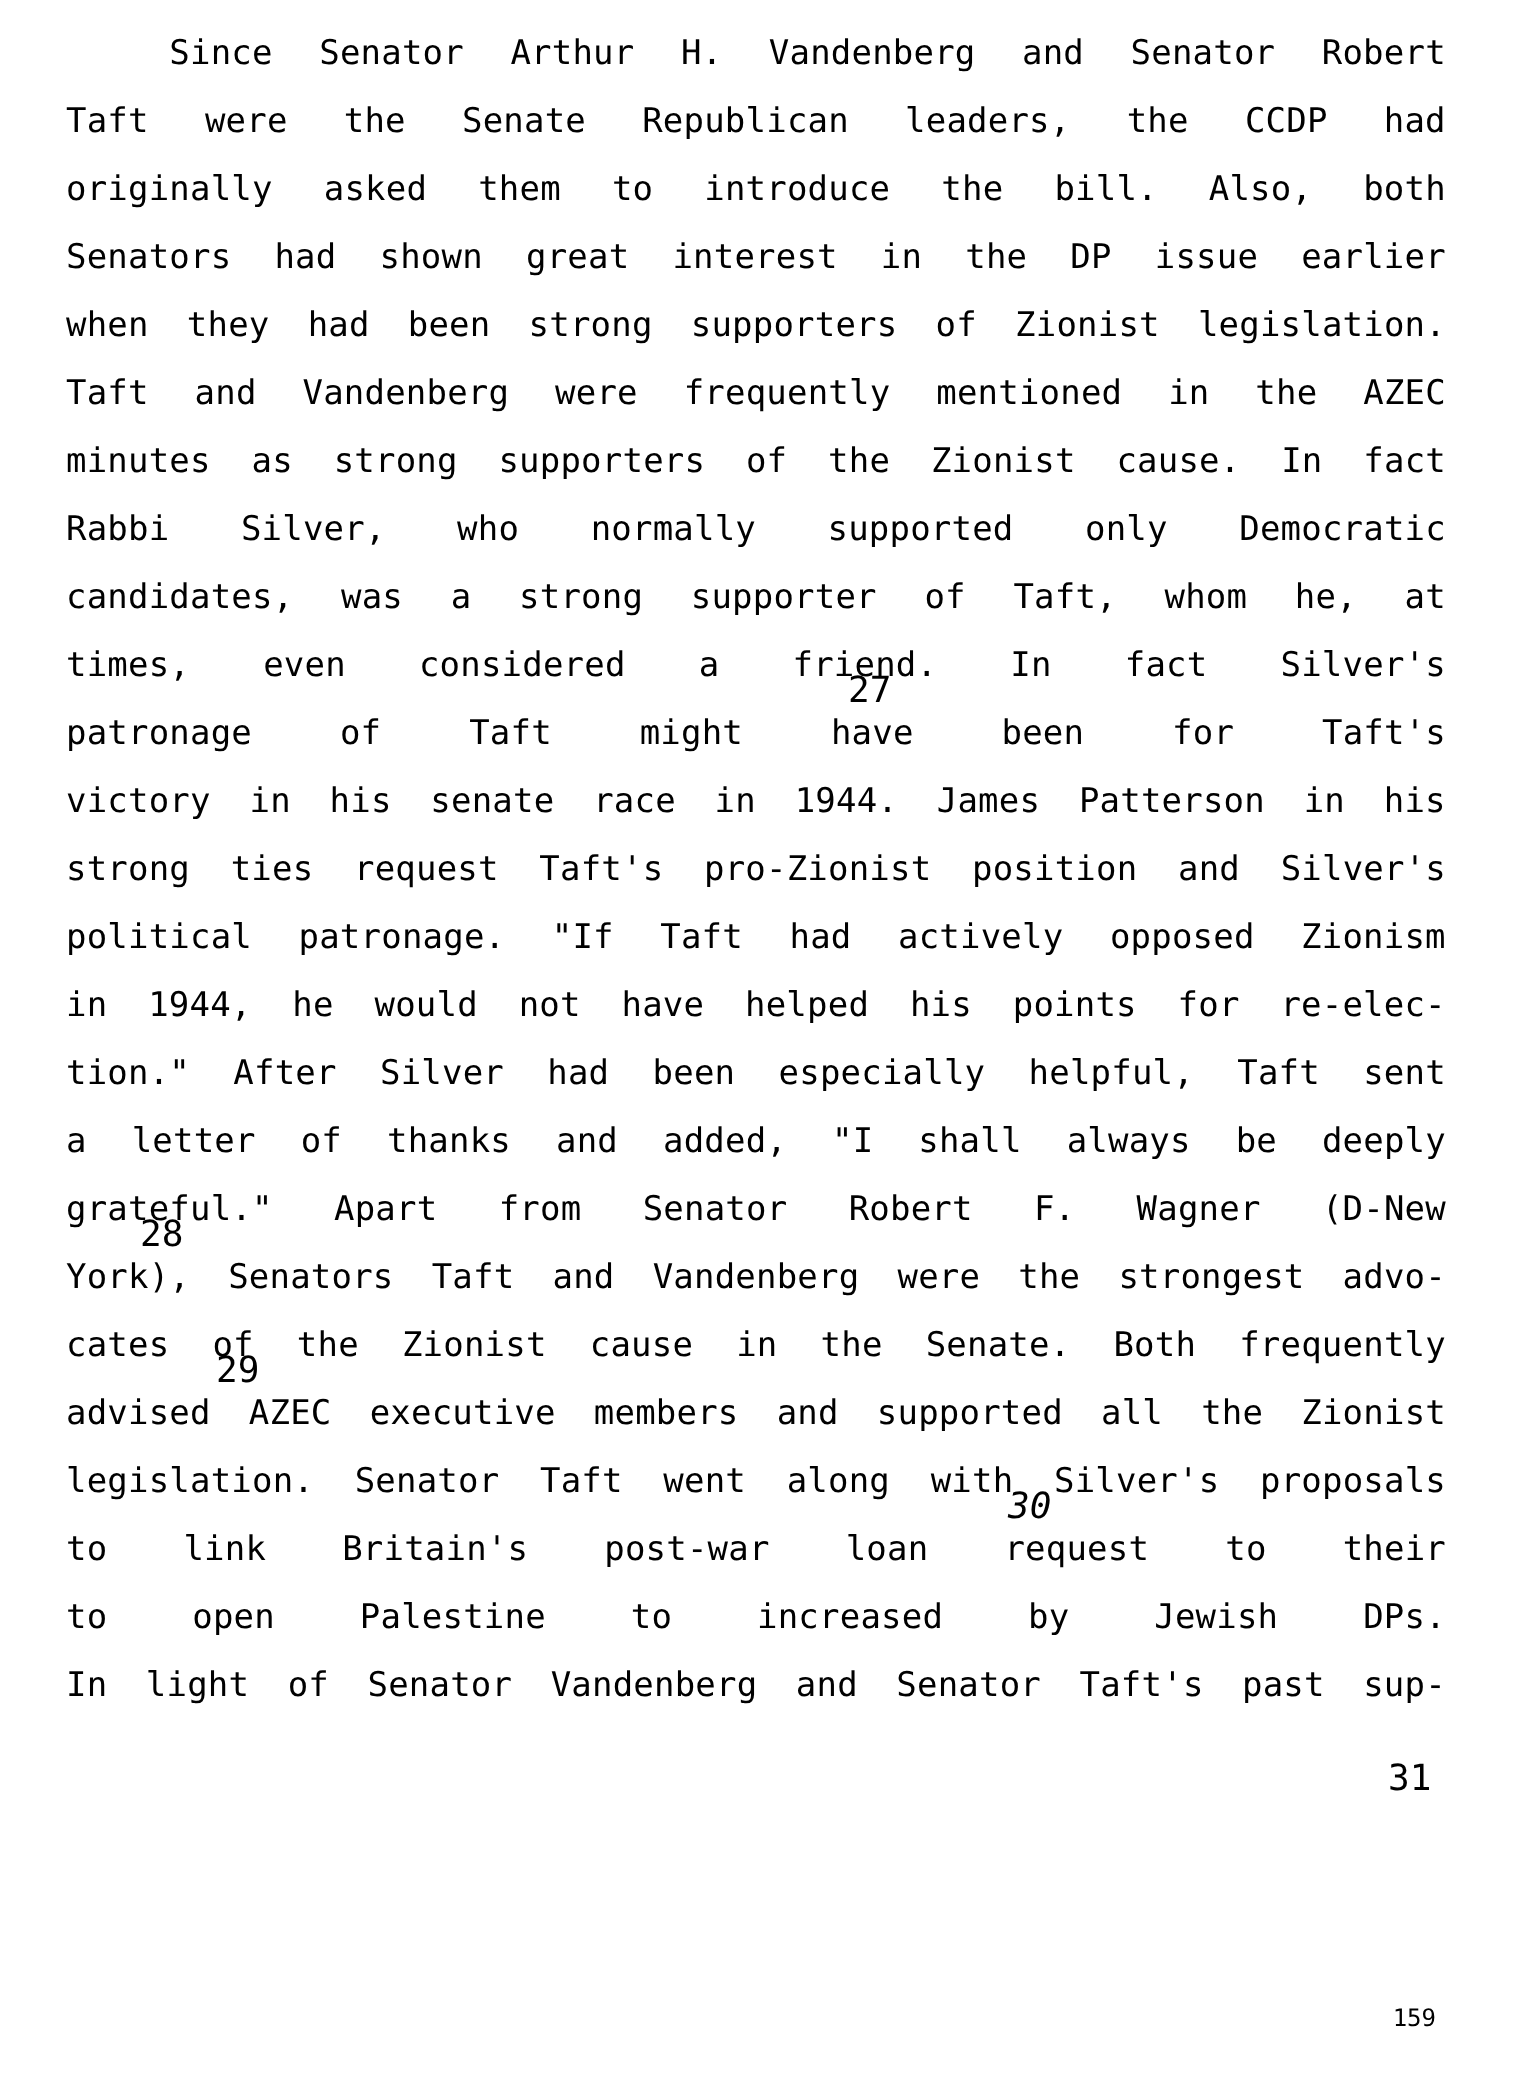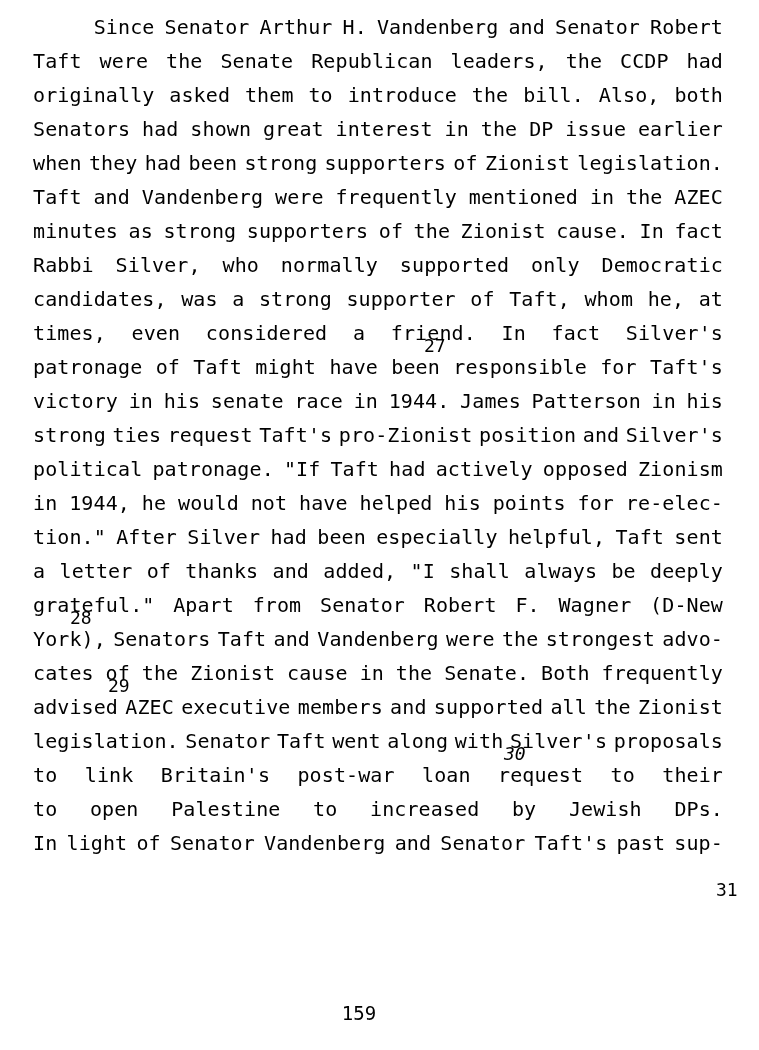--- a/index.html
+++ b/index.html
@@ -25,21 +25,21 @@
   #body-text {
     position: absolute;
     left: 33px;
     top: 10px;
     width: 690px;
   }
   .line {
     position: relative;
     height: 34px;
     line-height: 34px;
-    font-size: 20px;
+    font-size: 17px;
     letter-spacing: 0.1px;
     white-space: pre;
     text-align: justify;
   }
   
   .just {
     display: flex;
     justify-content: space-between;
   }
   .just > span { white-space: pre; }
@@ -48,22 +48,22 @@
     position: absolute;
     font-size: 18px;
     line-height: 13px;
   }
   .underline { text-decoration: underline; }
   #page-number {
     position: absolute;
     left: 0;
     top: 1002px;
     width: 718px;
-    text-align: center;
-    font-size: 19px;
+    text-align: right;
+    font-size: 12px;
     font-family: "DejaVu Sans Mono", "Liberation Mono", monospace;
   }
 </style>
 </head>
 <body>
 
 <div id="page">
 
   <div id="body-text">
 
@@ -186,21 +186,20 @@
       <span>Silver's</span>
     </div>
 
     <div class="line just">
       <span>patronage</span>
       <span>of</span>
       <span>Taft</span>
       <span>might</span>
       <span>have</span>
       <span>been</span>
-      <span>responsible</span>
       <span>for</span>
       <span>Taft's</span>
     </div>
 
     <div class="line just">
       <span>victory</span>
       <span>in</span>
       <span>his</span>
       <span>senate</span>
       <span>race</span>
@@ -368,17 +367,17 @@
       <span>past</span>
       <span>sup-</span>
     </div>
 
   </div>
 
   <span class="supnum" style="left:424px; top:339px;">27</span>
   <span class="supnum" style="left:70px; top:611px;">28</span>
   <span class="supnum" style="left:108px; top:679px;">29</span>
   <span class="supnum" style="left:504px; top:747px;font-style:italic;">30</span>
-  <span class="supnum" style="left:716px; top:883px;">31</span>
+  <span class="supnum" style="left:694px; top:883px;">31</span>
 
   <div id="page-number">159</div>
 
 </div>
 
 </body></html>

